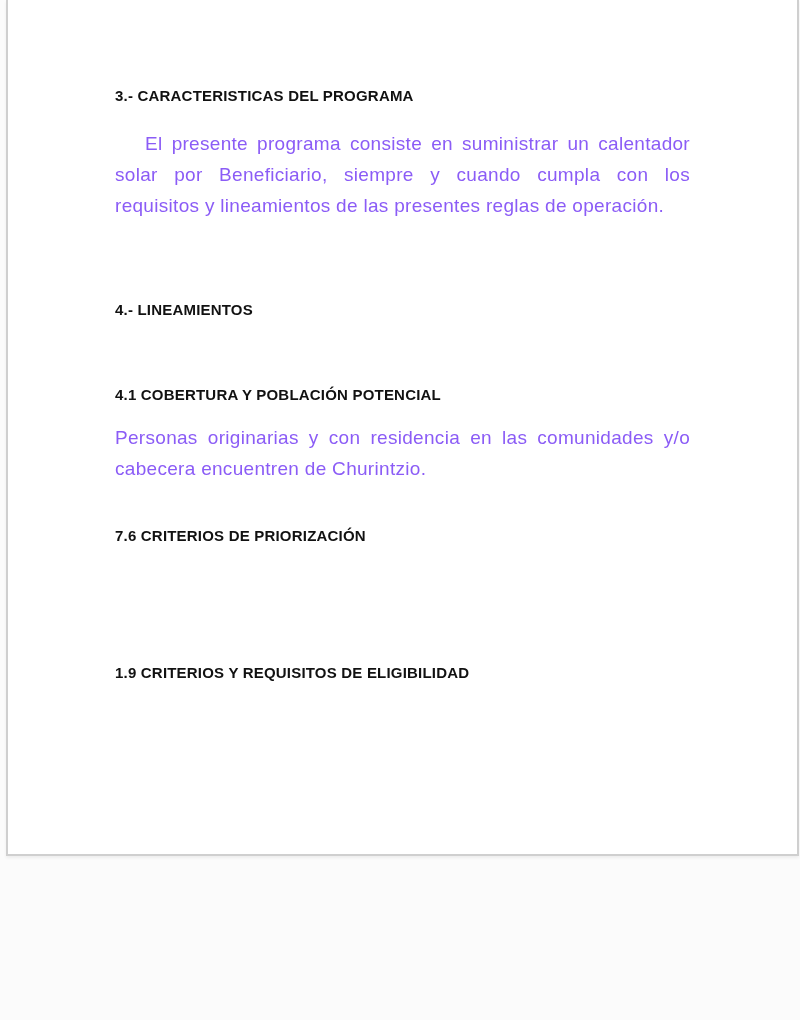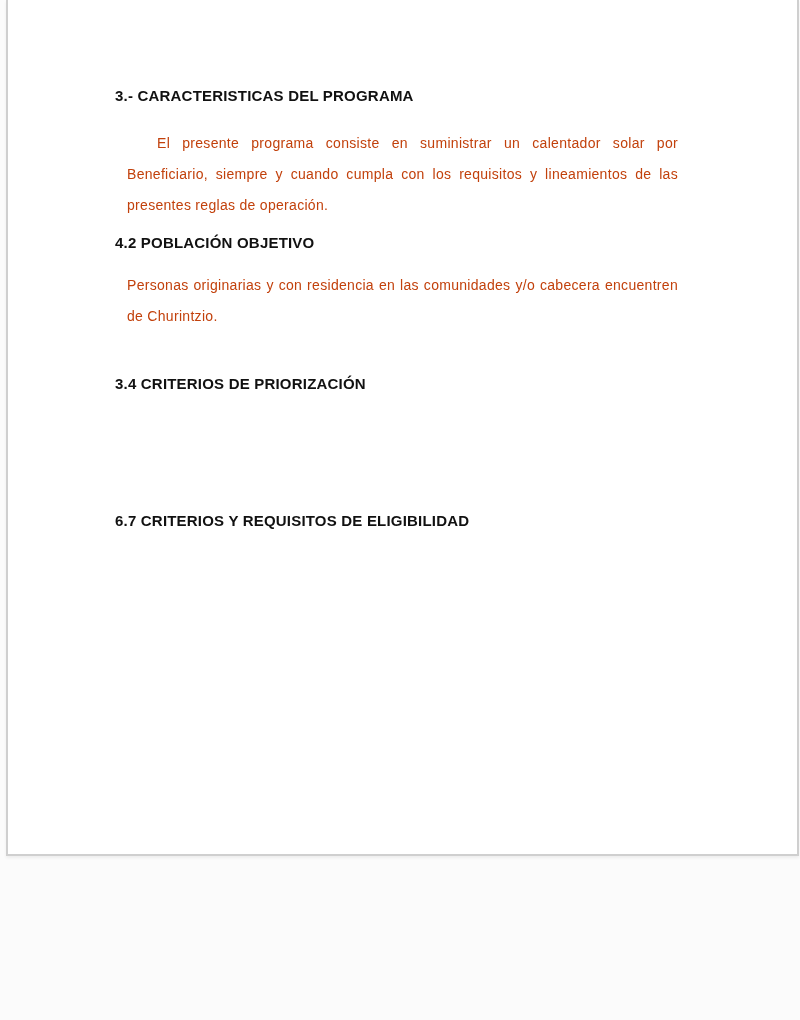--- a/index.html
+++ b/index.html
@@ -30,26 +30,26 @@
   }
   .doc-heading {
     font-size: 15px;
     line-height: 19px;
     font-weight: bold;
     color: #111111;
     letter-spacing: 0.2px;
     margin: 0;
   }
   .doc-par {
-    font-size: 14px;
+    font-size: 19px;
     line-height: 31px;
-    color: #c2410c;
+    color: #8b5cf6;
     letter-spacing: 0.3px;
     text-align: justify;
-    margin: 12px;
+    margin: 0;
   }
   .indent-first { text-indent: 30px; }
   
   .mt-h3  { margin-top: 86px; }
   .mt-p3  { margin-top: 23px; }
   .mt-h4  { margin-top: 79px; }
   .mt-h41 { margin-top: 66px; }
   .mt-p41 { margin-top: 15px; }
   .mt-h42 { margin-top: 4px; }
   .mt-p42 { margin-top: 18px; }
@@ -60,26 +60,27 @@
 </head>
 <body>
 
 <div class="page">
   <div class="content">
 
     <div class="doc-heading mt-h3">3.- CARACTERISTICAS DEL PROGRAMA</div>
 
     <p class="doc-par indent-first mt-p3">El presente programa consiste en suministrar un calentador solar por Beneficiario, siempre y cuando cumpla con los requisitos y lineamientos de las presentes reglas de operación.</p>
 
+    <div class="doc-heading mt-h4">4.- LINEAMIENTOS</div>
+
+    <div class="doc-heading mt-h41">4.1 COBERTURA Y POBLACIÓN POTENCIAL</div>
 
 
 
-    <div class="doc-heading mt-h42">4.2 POBLACIÓN OBJETIVO</div>
-
     <p class="doc-par mt-p42">Personas originarias y con residencia en las comunidades y/o cabecera encuentren de Churintzio.</p>
 
-    <div class="doc-heading mt-h43">3.4 CRITERIOS DE PRIORIZACIÓN</div>
+    <div class="doc-heading mt-h43">7.6 CRITERIOS DE PRIORIZACIÓN</div>
 
 
-    <div class="doc-heading mt-h44">6.7 CRITERIOS Y REQUISITOS DE ELIGIBILIDAD</div>
+    <div class="doc-heading mt-h44">1.9 CRITERIOS Y REQUISITOS DE ELIGIBILIDAD</div>
 
   </div>
 </div>
 
 </body></html>

